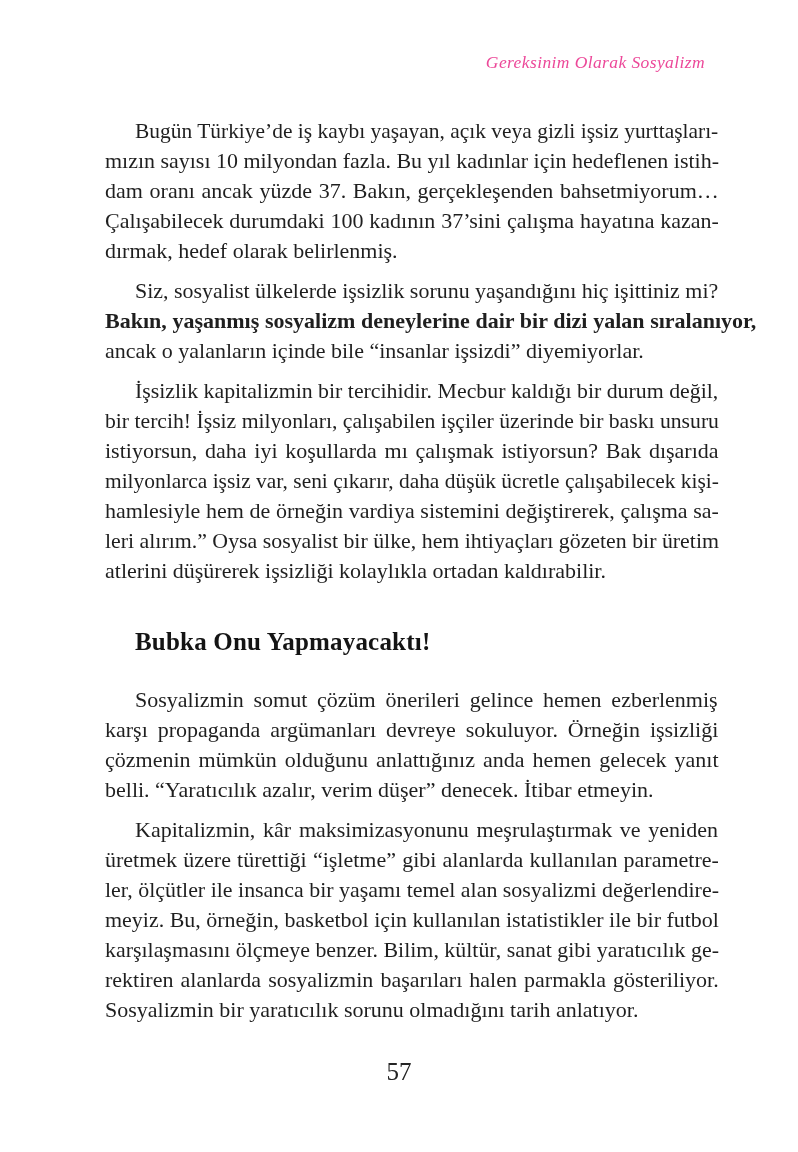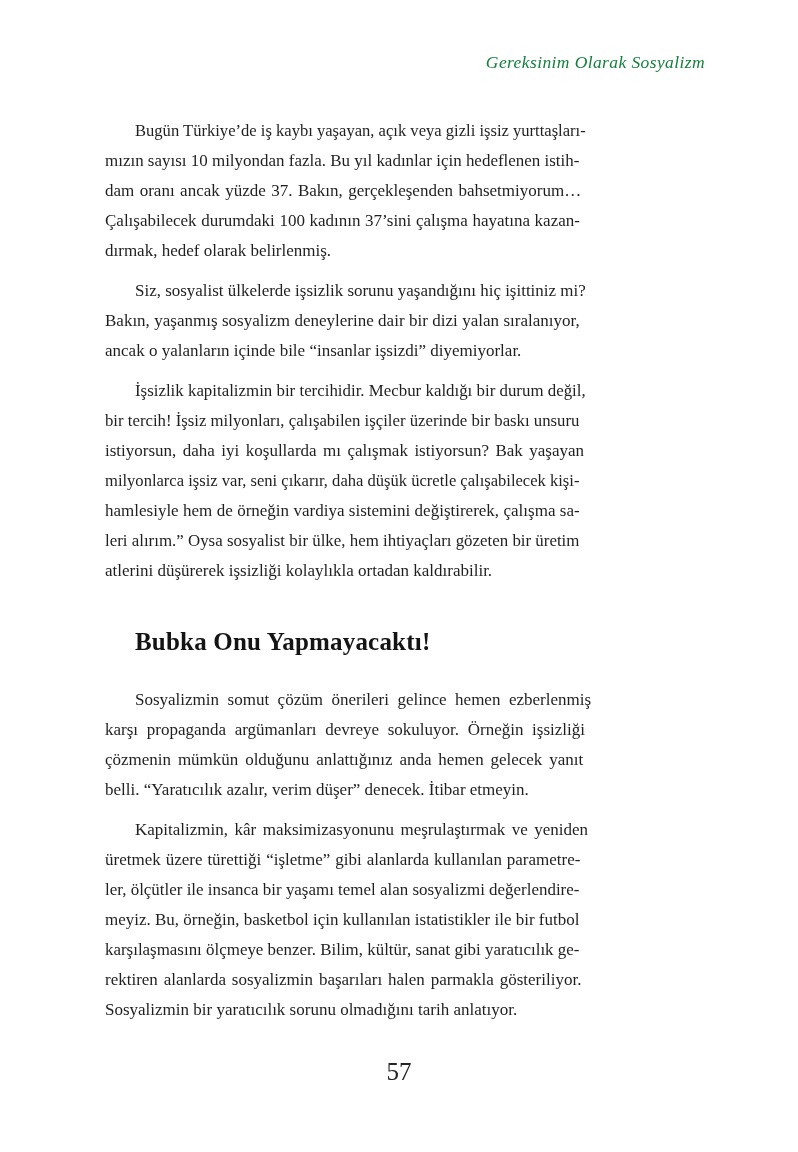--- a/index.html
+++ b/index.html
@@ -20,33 +20,33 @@
   .running-header {
     position: absolute;
     top: 51px;
     left: 105px;
     width: 600px;
     text-align: right;
     font-style: italic;
     font-size: 17.5px;
     line-height: 22px;
     letter-spacing: 0.4px;
-    color: #15803d;
+    color: #ec4899;
   }
   .body-text {
     position: absolute;
     top: 116px;
     left: 105px;
     width: 600px;
   }
   .paragraph {
     margin: 0 0 10px 0;
   }
   .line {
-    font-size: 17px;
+    font-size: 22px;
     line-height: 30px;
     height: 30px;
     white-space: nowrap;
     overflow: visible;
   }
   .line.indent {
     padding-left: 30px;
   }
   .line span {
     display: inline-block;
@@ -80,27 +80,27 @@
   <div class="body-text">
       <div class="paragraph">
         <div class="line indent"><span style="transform: scaleX(0.974802);">Bugün Türkiye’de iş kaybı yaşayan, açık veya gizli işsiz yurttaşları-</span></div>
         <div class="line"><span style="transform: scaleX(0.997895);">mızın sayısı 10 milyondan fazla. Bu yıl kadınlar için hedeflenen istih-</span></div>
         <div class="line"><span style="word-spacing: 1.19196px;">dam oranı ancak yüzde 37. Bakın, gerçekleşenden bahsetmiyorum…</span></div>
         <div class="line"><span style="word-spacing: 0.334821px; text-align: right;">Çalışabilecek durumdaki 100 kadının 37’sini çalışma hayatına kazan-</span></div>
         <div class="line last"><span>dırmak, hedef olarak belirlenmiş.</span></div>
       </div>
       <div class="paragraph">
         <div class="line indent"><span style="transform: scaleX(0.997403);">Siz, sosyalist ülkelerde işsizlik sorunu yaşandığını hiç işittiniz mi?</span></div>
-        <div class="line"><span style="word-spacing: 0.177734px;">Bakın, yaşanmış sosyalizm deneylerine dair bir dizi yalan sıralanıyor,</span></div>
+        <div class="line"><span style="word-spacing: 0.177734px; font-weight: bold;">Bakın, yaşanmış sosyalizm deneylerine dair bir dizi yalan sıralanıyor,</span></div>
         <div class="line last"><span>ancak o yalanların içinde bile “insanlar işsizdi” diyemiyorlar.</span></div>
       </div>
       <div class="paragraph">
         <div class="line indent"><span style="transform: scaleX(0.992329);">İşsizlik kapitalizmin bir tercihidir. Mecbur kaldığı bir durum değil,</span></div>
         <div class="line"><span style="transform: scaleX(0.985247);">bir tercih! İşsiz milyonları, çalışabilen işçiler üzerinde bir baskı unsuru</span></div>
-        <div class="line"><span style="word-spacing: 2.22461px;">istiyorsun, daha iyi koşullarda mı çalışmak istiyorsun? Bak yaşayan</span></div>
+        <div class="line"><span style="word-spacing: 2.22461px;">istiyorsun, daha iyi koşullarda mı çalışmak istiyorsun? Bak dışarıda</span></div>
         <div class="line"><span style="transform: scaleX(0.97373);">milyonlarca işsiz var, seni çıkarır, daha düşük ücretle çalışabilecek kişi-</span></div>
         <div class="line"><span style="word-spacing: 0.144531px;">hamlesiyle hem de örneğin vardiya sistemini değiştirerek, çalışma sa-</span></div>
         <div class="line"><span style="transform: scaleX(0.993018);">leri alırım.” Oysa sosyalist bir ülke, hem ihtiyaçları gözeten bir üretim</span></div>
         <div class="line last"><span>atlerini düşürerek işsizliği kolaylıkla ortadan kaldırabilir.</span></div>
       </div>
       <div class="section-heading">Bubka Onu Yapmayacaktı!</div>
       <div class="paragraph">
         <div class="line indent"><span style="word-spacing: 4.2474px;">Sosyalizmin somut çözüm önerileri gelince hemen ezberlenmiş</span></div>
         <div class="line"><span style="word-spacing: 4.4349px;">karşı propaganda argümanları devreye sokuluyor. Örneğin işsizliği</span></div>
         <div class="line"><span style="word-spacing: 2.55357px;">çözmenin mümkün olduğunu anlattığınız anda hemen gelecek yanıt</span></div>

